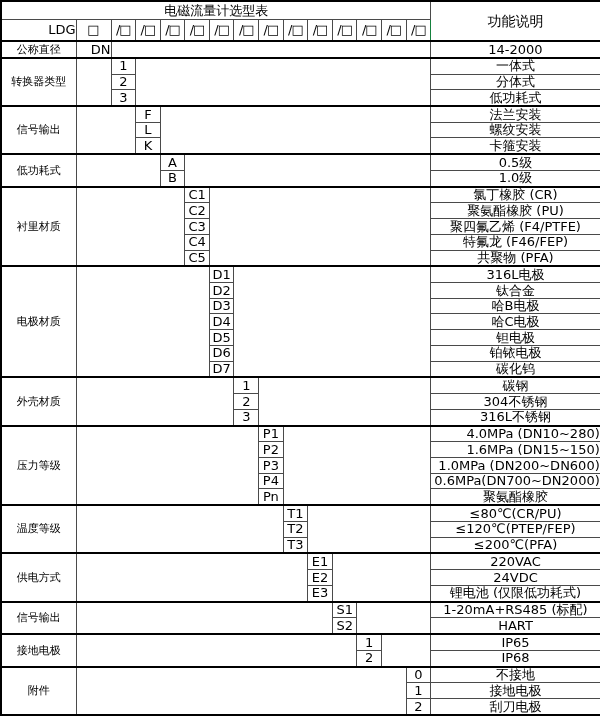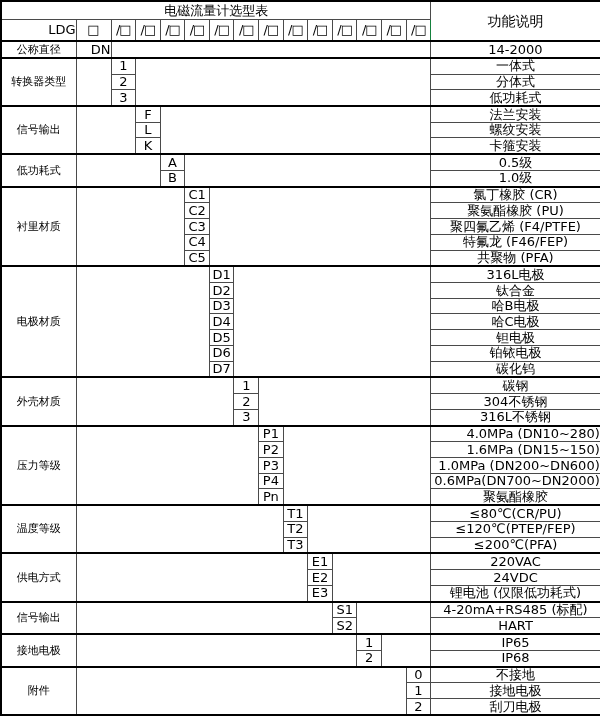--- a/index.html
+++ b/index.html
@@ -246,21 +246,21 @@
   <tr>
     <td class="code">E3</td>
     <td class="d">锂电池 (仅限低功耗式)</td>
   </tr>
 
   <tr>
     <td class="g t" rowspan="2">信号输出</td>
     <td class="t" colspan="10" rowspan="2"></td>
     <td class="code t">S1</td>
     <td class="t" colspan="3" rowspan="2"></td>
-    <td class="d t">4-20mA+RS485 (标配)</td>
+    <td class="d t">1-20mA+RS485 (标配)</td>
   </tr>
   <tr>
     <td class="code">S2</td>
     <td class="d">HART</td>
   </tr>
 
   <tr>
     <td class="g t" rowspan="2">接地电极</td>
     <td class="t" colspan="11" rowspan="2"></td>
     <td class="code t">1</td>

